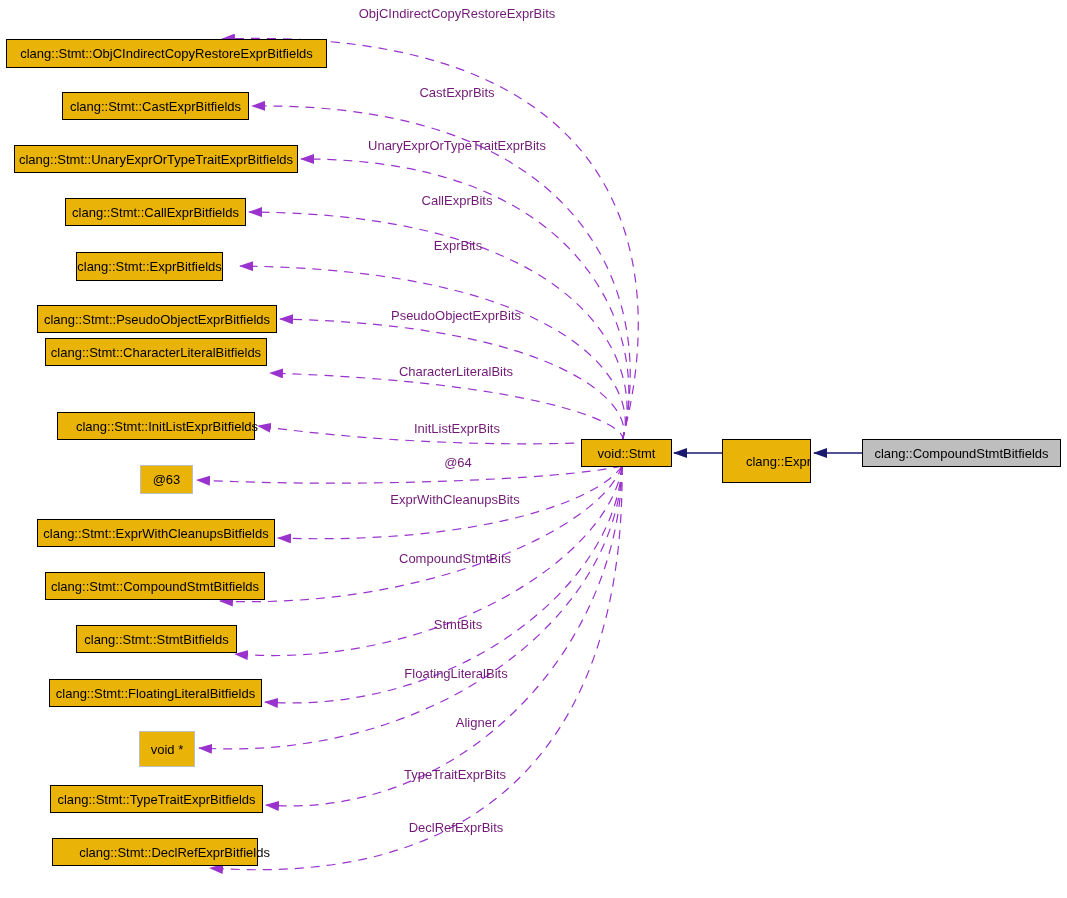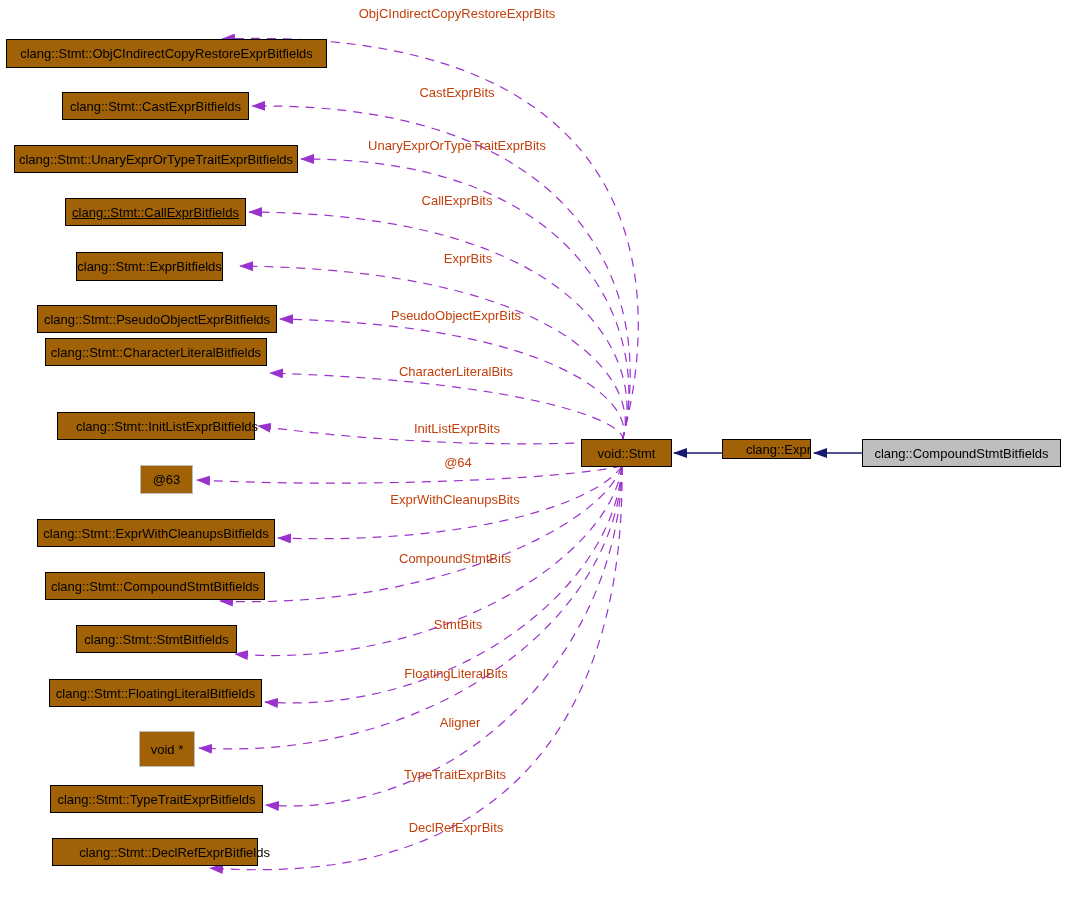--- a/index.html
+++ b/index.html
@@ -8,32 +8,32 @@
     width:1067px;height:898px;
     background:#ffffff;
     overflow:hidden;
     font-family:"Liberation Sans",sans-serif;
   }
   #edge-layer{position:absolute;left:0;top:0;width:1067px;height:898px;}
   .node{
     position:absolute;
     display:flex;align-items:center;justify-content:center;
     box-sizing:border-box;
-    background:#a16207;
+    background:#eab308;
     border:1px solid #000000;
     font-size:13px;color:#000000;
     white-space:nowrap;
     z-index:2;
   }
   .node.anon{border-color:#bdbdbd;}
   .node.main{background:#bebebe;border:1.2px solid #000000;}
   .edge-label{
     position:absolute;
     transform:translate(-50%,-50%);
-    font-size:13px;color:#c2410c;
+    font-size:13px;color:#701a75;
     white-space:nowrap;
     z-index:3;
   }
 </style>
 </head>
 <body>
 
 <div class="canvas">
   <svg id="edge-layer" xmlns="http://www.w3.org/2000/svg">
     <defs>
@@ -62,48 +62,48 @@
         <path d="M622,466 C620,650 460,820 266,805" fill="none" stroke="#9a32cd" stroke-width="1.2" stroke-dasharray="9,7" marker-end="url(#arrow-purple)"></path>
         <path d="M622,466 C625,700 520,890 210,868" fill="none" stroke="#9a32cd" stroke-width="1.2" stroke-dasharray="9,7" marker-end="url(#arrow-purple)"></path>
         <path d="M722,453 L674,453" fill="none" stroke="#191970" stroke-width="1.3" marker-end="url(#arrow-blue)"></path>
         <path d="M862,453 L814,453" fill="none" stroke="#191970" stroke-width="1.3" marker-end="url(#arrow-blue)"></path>
       </g>
   </svg>
   <div id="node-layer">
       <div class="node" style="left: 6px; top: 39px; width: 321px; height: 29px;">clang::Stmt::ObjCIndirectCopyRestoreExprBitfields</div>
       <div class="node" style="left: 62px; top: 92px; width: 187px; height: 28px;">clang::Stmt::CastExprBitfields</div>
       <div class="node" style="left: 14px; top: 145px; width: 284px; height: 28px;">clang::Stmt::UnaryExprOrTypeTraitExprBitfields</div>
-      <div class="node" style="left: 65px; top: 198px; width: 181px; height: 28px; text-decoration: underline;">clang::Stmt::CallExprBitfields</div>
+      <div class="node" style="left: 65px; top: 198px; width: 181px; height: 28px;">clang::Stmt::CallExprBitfields</div>
       <div class="node" style="left: 76px; top: 252px; width: 147px; height: 29px;">clang::Stmt::ExprBitfields</div>
       <div class="node" style="left: 37px; top: 305px; width: 240px; height: 28px;">clang::Stmt::PseudoObjectExprBitfields</div>
       <div class="node" style="left: 45px; top: 338px; width: 222px; height: 28px;">clang::Stmt::CharacterLiteralBitfields</div>
       <div class="node" style="left: 57px; top: 412px; width: 198px; height: 28px; padding-left: 22px;">clang::Stmt::InitListExprBitfields</div>
       <div class="node anon" style="left: 140px; top: 465px; width: 53px; height: 29px;">@63</div>
       <div class="node" style="left: 37px; top: 519px; width: 238px; height: 28px;">clang::Stmt::ExprWithCleanupsBitfields</div>
       <div class="node" style="left: 45px; top: 572px; width: 220px; height: 28px;">clang::Stmt::CompoundStmtBitfields</div>
       <div class="node" style="left: 76px; top: 625px; width: 161px; height: 28px;">clang::Stmt::StmtBitfields</div>
       <div class="node" style="left: 49px; top: 679px; width: 213px; height: 28px;">clang::Stmt::FloatingLiteralBitfields</div>
       <div class="node anon" style="left: 139px; top: 731px; width: 56px; height: 36px;">void *</div>
       <div class="node" style="left: 50px; top: 785px; width: 213px; height: 28px;">clang::Stmt::TypeTraitExprBitfields</div>
       <div class="node" style="left: 52px; top: 838px; width: 206px; height: 28px; padding-left: 39px;">clang::Stmt::DeclRefExprBitfields</div>
       <div class="node" style="left: 581px; top: 439px; width: 91px; height: 28px;">void::Stmt</div>
-      <div class="node" style="left: 722px; top: 439px; width: 89px; height: 20px; padding-left: 24px;">clang::Expr</div>
+      <div class="node" style="left: 722px; top: 439px; width: 89px; height: 44px; padding-left: 24px;">clang::Expr</div>
       <div class="node main" style="left: 862px; top: 439px; width: 199px; height: 28px;">clang::CompoundStmtBitfields</div>
     </div>
   <div id="label-layer">
       <div class="edge-label" style="left: 457px; top: 13px;">ObjCIndirectCopyRestoreExprBits</div>
       <div class="edge-label" style="left: 457px; top: 92px;">CastExprBits</div>
       <div class="edge-label" style="left: 457px; top: 145px;">UnaryExprOrTypeTraitExprBits</div>
       <div class="edge-label" style="left: 457px; top: 200px;">CallExprBits</div>
-      <div class="edge-label" style="left: 458px; top: 258px; margin-left: 10px;">ExprBits</div>
+      <div class="edge-label" style="left: 458px; top: 245px;">ExprBits</div>
       <div class="edge-label" style="left: 456px; top: 315px;">PseudoObjectExprBits</div>
       <div class="edge-label" style="left: 456px; top: 371px;">CharacterLiteralBits</div>
       <div class="edge-label" style="left: 457px; top: 428px;">InitListExprBits</div>
       <div class="edge-label" style="left: 458px; top: 462px;">@64</div>
       <div class="edge-label" style="left: 455px; top: 499px;">ExprWithCleanupsBits</div>
       <div class="edge-label" style="left: 455px; top: 558px;">CompoundStmtBits</div>
       <div class="edge-label" style="left: 458px; top: 624px;">StmtBits</div>
       <div class="edge-label" style="left: 456px; top: 673px;">FloatingLiteralBits</div>
-      <div class="edge-label" style="left: 460px; top: 722px;">Aligner</div>
+      <div class="edge-label" style="left: 476px; top: 722px;">Aligner</div>
       <div class="edge-label" style="left: 455px; top: 774px;">TypeTraitExprBits</div>
       <div class="edge-label" style="left: 456px; top: 827px;">DeclRefExprBits</div>
     </div>
 </div>
 
 </body></html>

